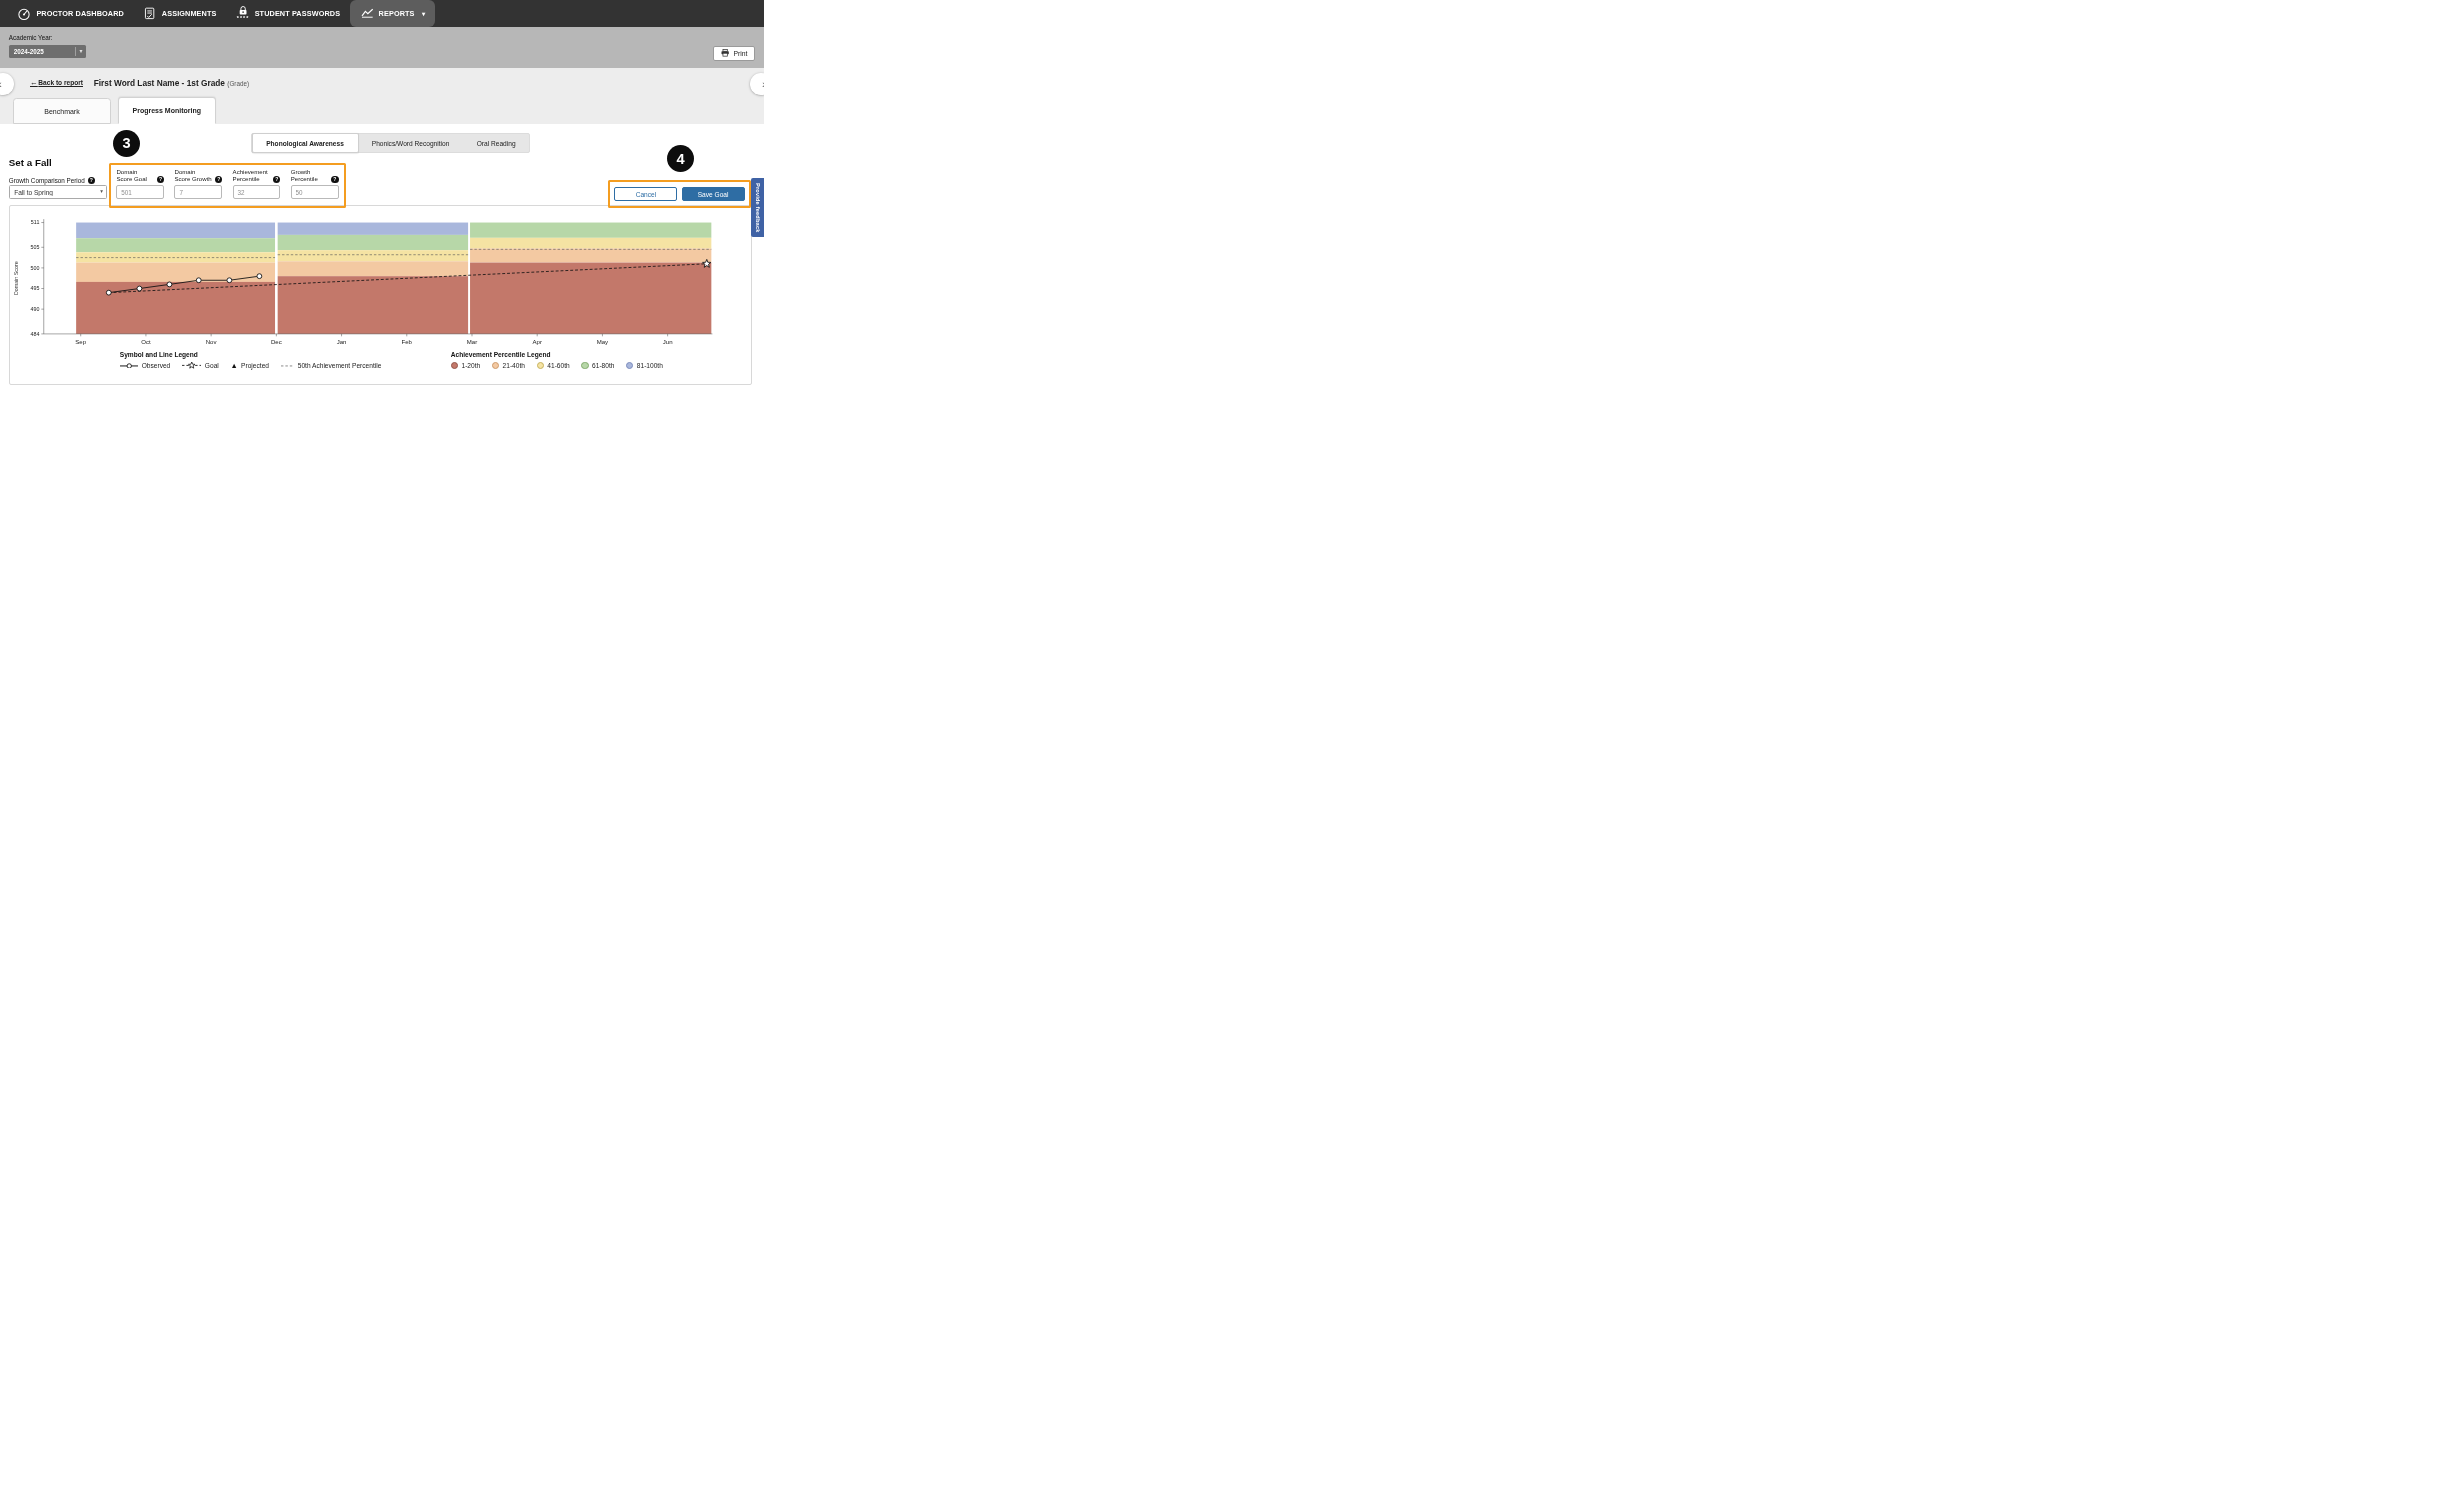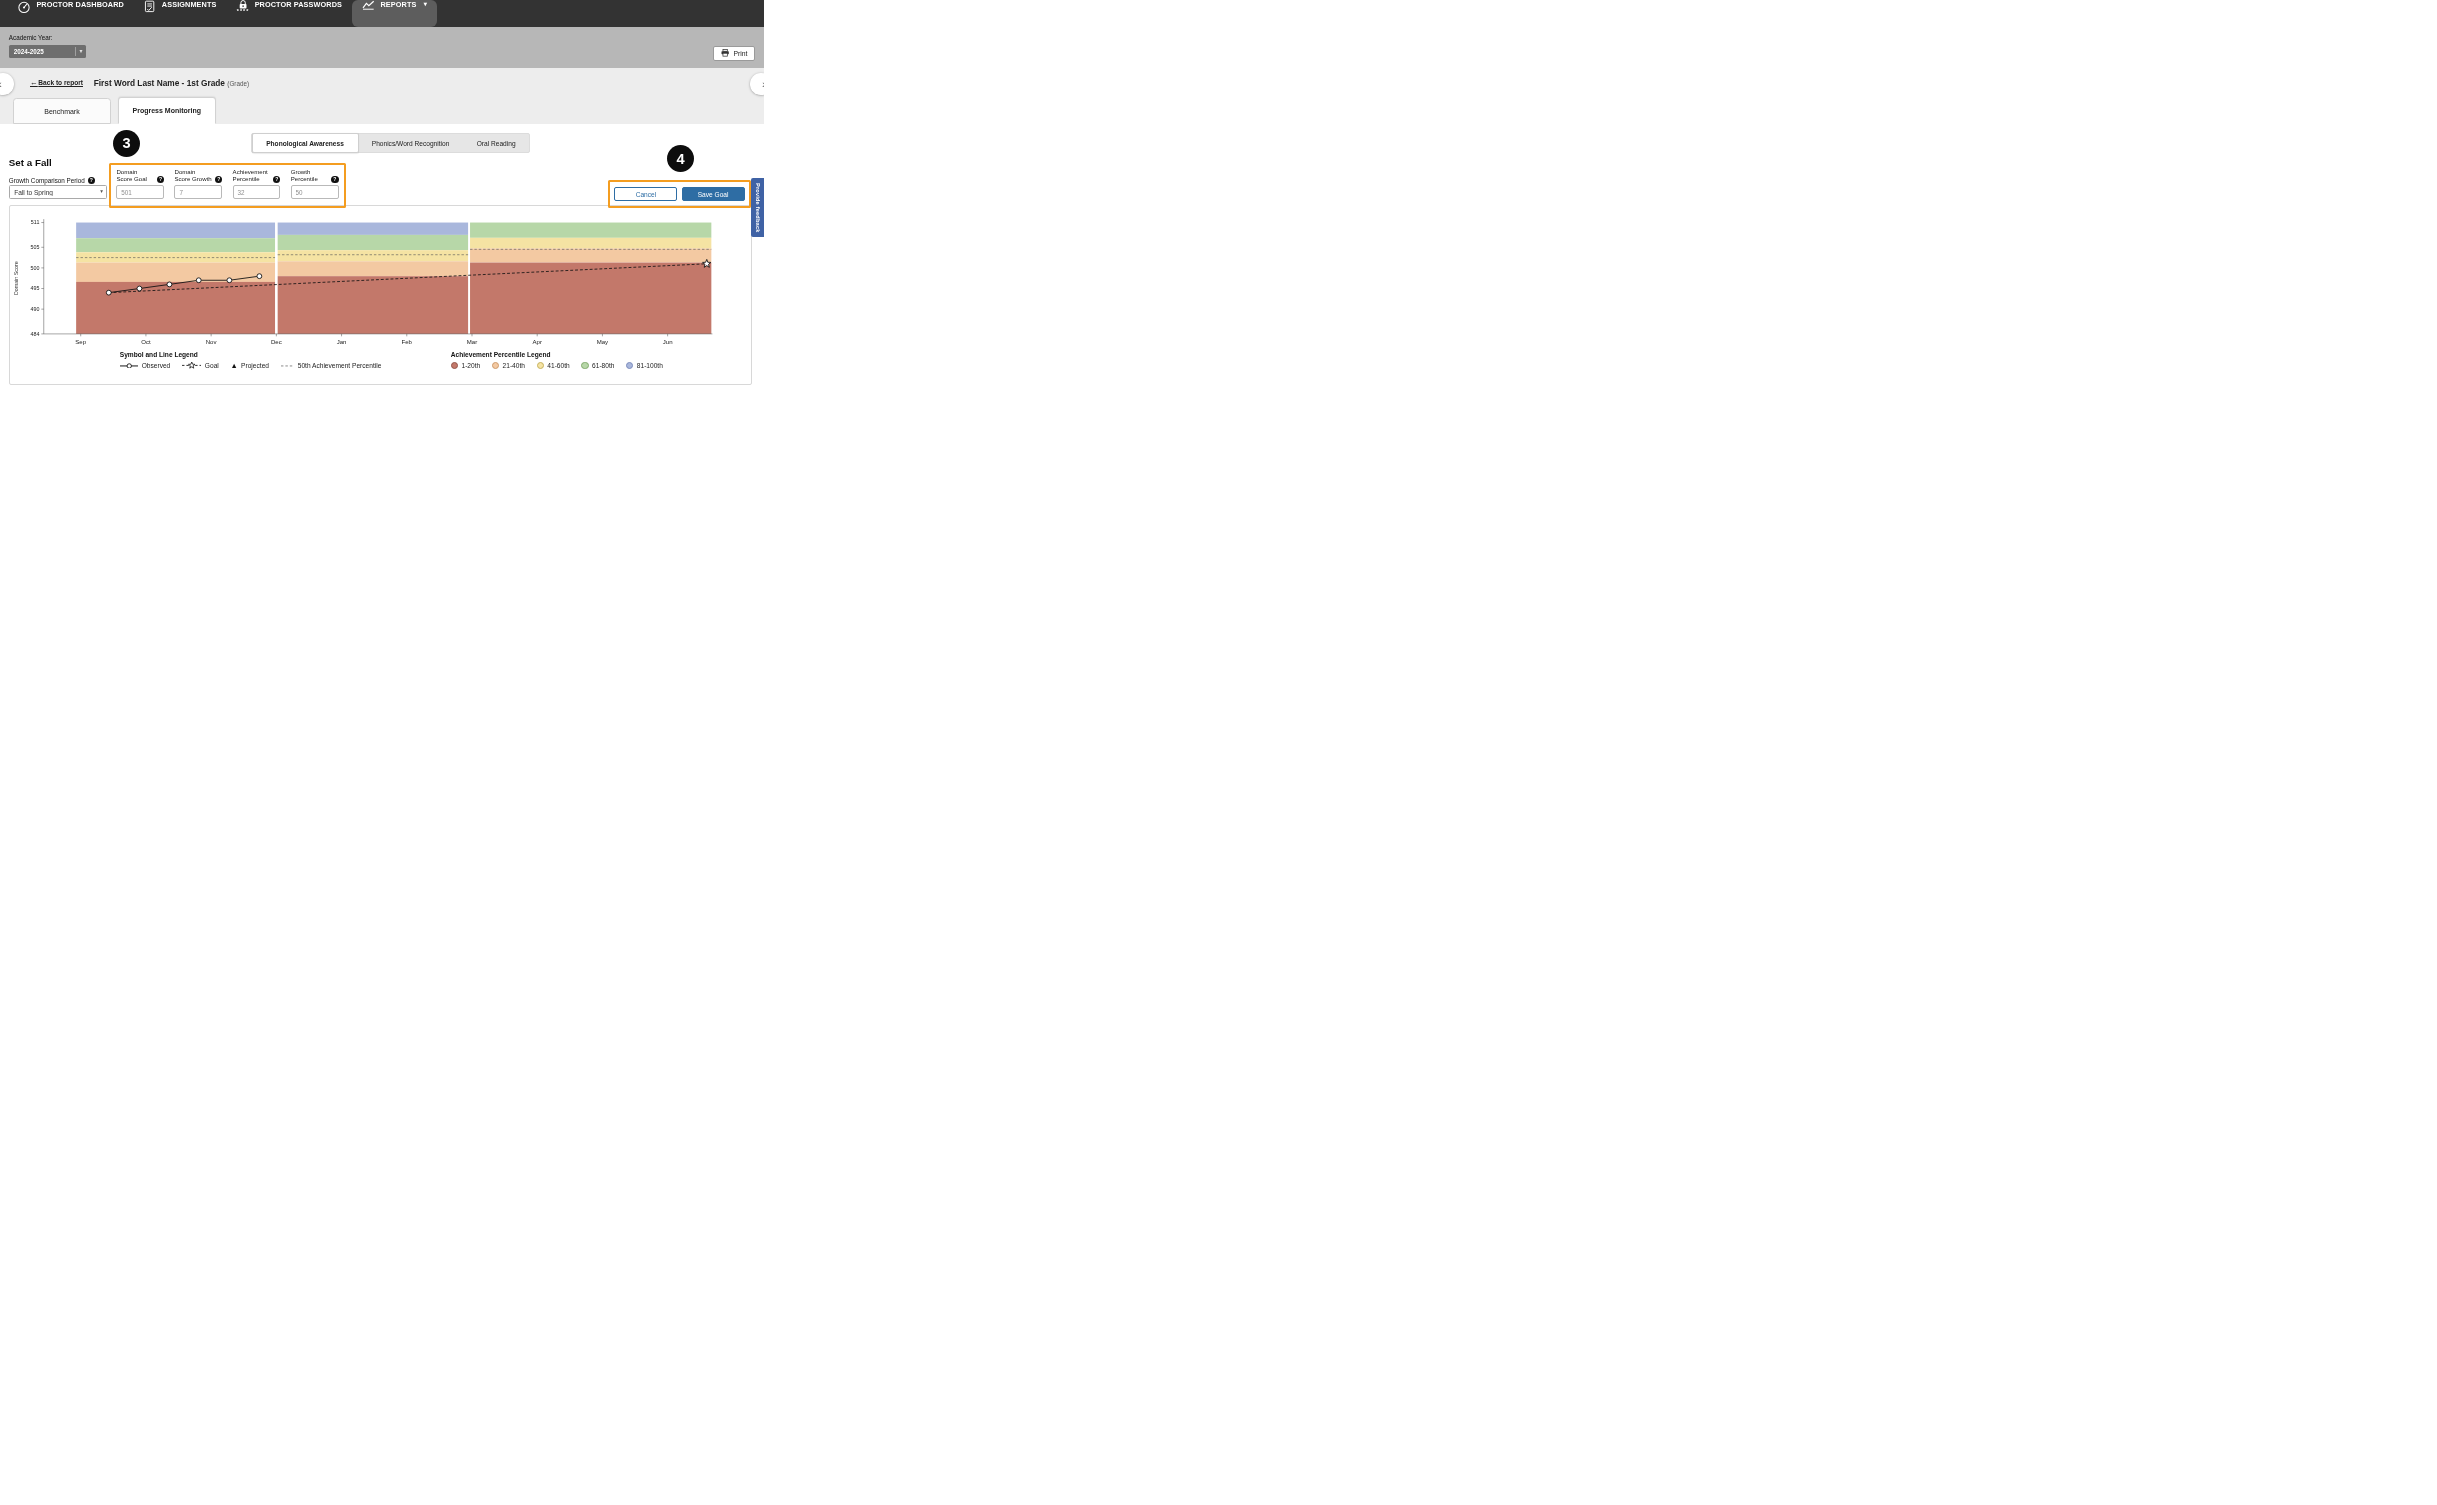--- a/index.html
+++ b/index.html
@@ -12,21 +12,21 @@
     color: #1a1a1a;
   }
   svg text { font-family: "Liberation Sans", sans-serif; }
 
   
   .topnav {
     height: 27px; background: #333333; display: flex; align-items: stretch;
     color: #fff; padding-left: 6.8px;
   }
   .nav-item {
-    display: flex; align-items: flex-start; gap: 5.4px; padding: 0 10.2px;
+    display: flex; align-items: center; gap: 5.4px; padding: 0 10.2px;
     font-size: 7.3px; font-weight: bold; letter-spacing: 0.1px; cursor: pointer;
     white-space: nowrap;
   }
   .nav-item.active { background: #5d5d5d; border-radius: 6px; }
   .nav-icon { display: flex; flex-direction: column; align-items: center; line-height: 0; }
   .lock-stars { font-size: 5.4px; letter-spacing: 1px; line-height: 4.9px; margin-top: 0.5px; font-weight: bold; }
   .nav-caret { font-size: 6.3px; margin-left: 2px; }
 
   
   .toolbar { height: 41px; background: #b7b7b7; position: relative; }
@@ -177,21 +177,21 @@
   </div>
   <div class="nav-item">
     <span class="nav-icon">
       <svg width="10.2" height="8.8" viewBox="0 0 21 18">
           <path d="M6 8.5 V5.5 a4.5 4.5 0 0 1 9 0 V8.5" fill="none" stroke="#fff" stroke-width="2"></path>
           <rect x="3.5" y="8" width="14" height="9.5" rx="1.5" fill="#fff"></rect>
           <circle cx="10.5" cy="12.6" r="1.6" fill="#333"></circle>
         </svg>
       <span class="lock-stars">****</span>
     </span>
-    <span class="nav-label">PROCTOR PASSWORDS</span>
+    <span class="nav-label">STUDENT PASSWORDS</span>
   </div>
   <div class="nav-item active">
     <span class="nav-icon">
       <svg width="12.7" height="10.2" viewBox="0 0 26 21">
           <polyline points="2,16 9,7 14,11.5 24,2.5" fill="none" stroke="#fff" stroke-width="2.5"></polyline>
           <polyline points="2,19 24,19" fill="none" stroke="#fff" stroke-width="2"></polyline>
         </svg>
     </span>
     <span class="nav-label">REPORTS</span>
     <span class="nav-caret">▾</span>

